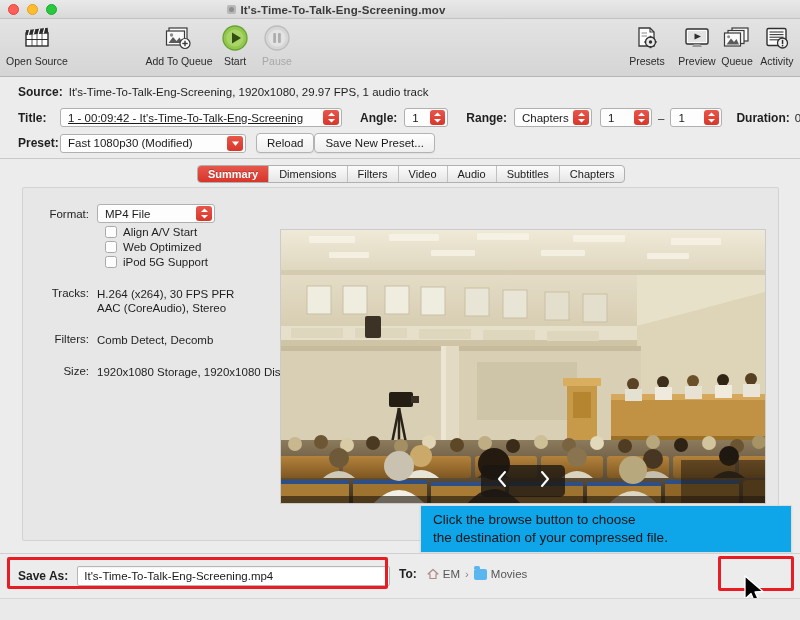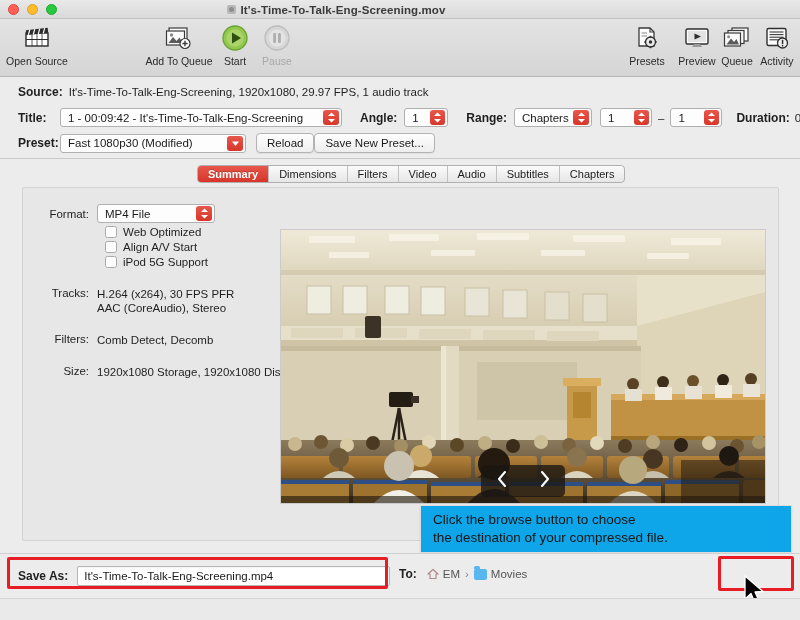--- a/index.html
+++ b/index.html
@@ -348,21 +348,21 @@
 
   <div class="settings">
 
     <div class="row" style="left:18px; top:8px;">
       <span class="lab">Source:</span>
       <span class="val" style="margin-left:6px;">It's-Time-To-Talk-Eng-Screening, 1920x1080, 29.97 FPS, 1 audio track</span>
     </div>
 
     <div class="row" style="left:18px; top:31px;">
       <span class="lab" style="width:42px;">Title:</span>
-      <div class="popup" style="width:282px;">
+      <div class="popup" style="width:282px;text-decoration:underline;">
         <span>1 - 00:09:42 - It's-Time-To-Talk-Eng-Screening</span>
         <span class="arrows">
           <svg width="9" height="13" viewBox="0 0 9 13">
               <polygon points="4.5,1.5 8,5 1,5" fill="#fff"></polygon>
               <polygon points="4.5,11.5 8,8 1,8" fill="#fff"></polygon>
             </svg>
         </span>
       </div>
 
       <span class="lab" style="margin-left:18px;">Angle:</span>
@@ -469,25 +469,25 @@
               <svg width="9" height="13" viewBox="0 0 9 13">
                   <polygon points="4.5,1.5 8,5 1,5" fill="#fff"></polygon>
                   <polygon points="4.5,11.5 8,8 1,8" fill="#fff"></polygon>
                 </svg>
             </span>
           </div>
         </div>
 
         <div class="chk">
           <span class="chkbox"></span>
-          <span class="chklbl">Web Optimized</span>
+          <span class="chklbl">Align A/V Start</span>
         </div>
         <div class="chk">
           <span class="chkbox"></span>
-          <span class="chklbl">Align A/V Start</span>
+          <span class="chklbl">Web Optimized</span>
         </div>
         <div class="chk">
           <span class="chkbox"></span>
           <span class="chklbl">iPod 5G Support</span>
         </div>
 
         <div class="frow" style="margin-top:19px;">
           <span class="fcaption">Tracks:</span>
           <div>
             <div class="fvalue">H.264 (x264), 30 FPS PFR</div>

